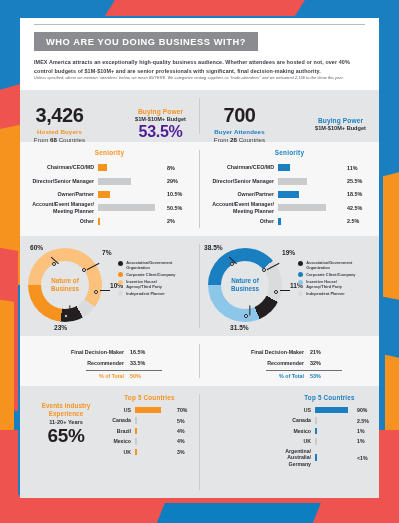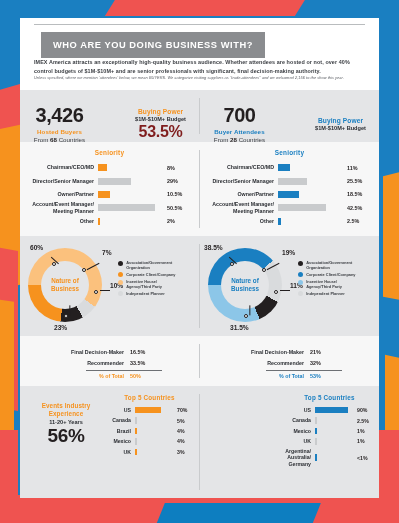--- a/index.html
+++ b/index.html
@@ -80,23 +80,23 @@
     width: 359px; height: 480px;
     background: #ffffff;
   }
   .hr-top {
     position: absolute; left: 14px; top: 6px;
     width: 331px; height: 1px; background: #b9bcbe;
   }
   
   .title-bar {
     position: absolute; left: 14px; top: 14px;
-    height: 26px; background: #8a8c8f;
+    height: 19px; background: #8a8c8f;
     padding: 9px 12px;
-    display: flex; align-items: center; margin-left: 7px;
+    display: flex; align-items: center;
   }
   .title-bar span {
     color: #ffffff; font-size: 9.3px; font-weight: bold;
     letter-spacing: 0.55px;
   }
   
   .intro {
     position: absolute; left: 14px; top: 40px; width: 331px;
     font-size: 5.4px; line-height: 1.62; color: #3a3d42;
     font-weight: bold; letter-spacing: 0.09px;
@@ -135,21 +135,21 @@
     letter-spacing: 0.1px;
   }
   .big-sub {
     font-size: 6.2px; color: #3a3d42; margin-top: 1px;
   }
   .big-sub b { color: #231f20; }
   .bp-block { text-align: center; width: 78px; }
   .bp-title { font-size: 6.6px; font-weight: bold; letter-spacing: 0.1px; }
   .bp-sub { font-size: 5.6px; color: #2b2e33; margin-top: 0.5px; font-weight: bold; }
   .bp-pct {
-    font-size: 16px; font-weight: bold; color: #7f1d1d;
+    font-size: 16px; font-weight: bold; color: #4c1d95;
     margin-top: 2px; letter-spacing: -0.3px; line-height: 1;
   }
   .orange { color: #f6921e; }
   .blue   { color: #1a7fc1; }
 
   
   #band-sen { top: 124px; height: 94px; }
   .sec-title {
     position: absolute; top: 7px; width: 100%;
     text-align: center; font-size: 6.4px; font-weight: bold;
@@ -532,21 +532,21 @@
     </div>
 
     <div class="band grey" id="band-bot">
       <div class="divider"></div>
 
       <div class="col left">
         <div class="exp-block">
           <div class="exp-title orange">Events Industry</div>
           <div class="exp-title orange">Experience</div>
           <div class="exp-sub">11-20+ Years</div>
-          <div class="exp-pct">56%</div>
+          <div class="exp-pct">65%</div>
         </div>
         <div class="top5">
           <div class="top5-title orange">Top 5 Countries</div>
           <div id="ctry-left">
               <div class="ctry-row">
                 <div class="ctry-name">US</div>
                 <div class="ctry-bar-area">
                   <div class="ctry-bar" style="width: 25.9px; background: rgb(246, 146, 30);"></div>
                 </div>
                 <div class="ctry-val">70%</div>

